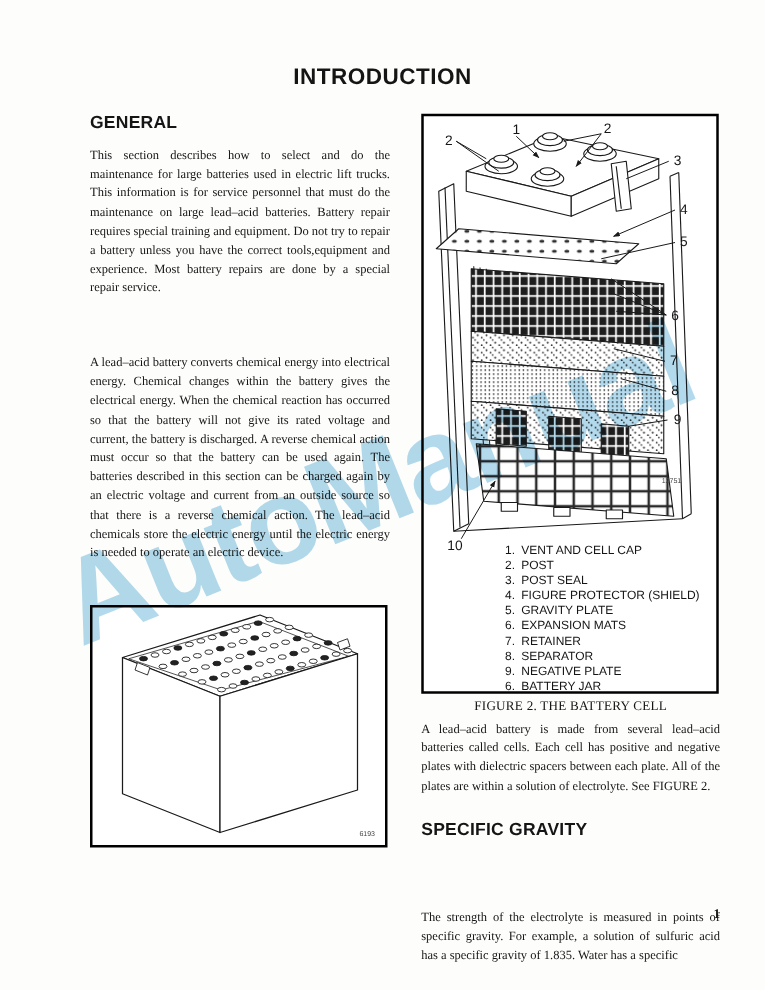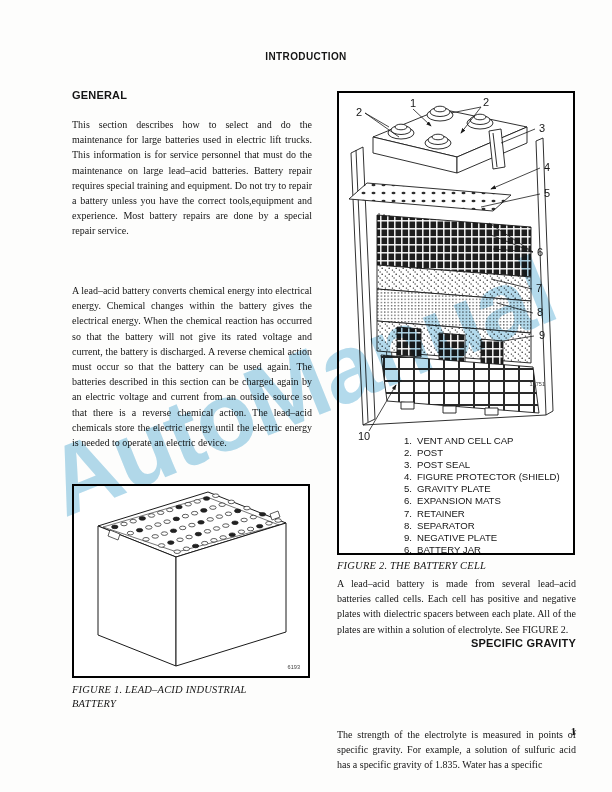--- a/index.html
+++ b/index.html
@@ -10,41 +10,40 @@
     background: #fdfdfc;
     color: #151515;
     font-family: "Liberation Serif", serif;
     overflow: hidden;
   }
   .abs { position: absolute; }
   .doc-title {
     top: 51px; left: 0; width: 612px;
     text-align: center;
     font-family: "Liberation Sans", sans-serif;
-    font-weight: bold; font-size: 10px; letter-spacing: .4px;
+    font-weight: bold; font-size: 18px; letter-spacing: .4px;
   }
   .heading {
     font-family: "Liberation Sans", sans-serif;
-    font-weight: bold; font-size: 11px; letter-spacing: .2px;
+    font-weight: bold; font-size: 14px; letter-spacing: .2px;
   }
   .body-text {
     font-size: 10px; line-height: 15.2px;
     text-align: justify;
   }
   .col-left  { left: 72px;  width: 240px; }
   .col-right { left: 337px; width: 239px; }
   .fig-box {
     border: 2.5px solid #000;
     background: #fff;
     box-sizing: border-box;
   }
   .fig-caption {
-    font-size: 10.5px; line-height: 14px;
+    font-size: 10.5px; text-align: center; line-height: 14px;
     letter-spacing: .2px;
-    font-style: italic;
   }
   .legend {
     position: absolute; left: 56px; top: 342px;
     font-family: "Liberation Sans", sans-serif;
     font-size: 9.6px; line-height: 12.1px; white-space: nowrap;
   }
   .leg-row { display: flex; }
   .leg-num { display: inline-block; width: 17px; text-align: right; margin-right: 5px; flex: none; }
   .page-number {
     top: 726px; left: 530px; width: 46px;
@@ -151,24 +150,20 @@
           <ellipse cx="158.2" cy="48.7" rx="3.2" ry="1.8" fill="#222"></ellipse>
           <ellipse cx="167.4" cy="45.8" rx="3.2" ry="1.8" fill="#fff"></ellipse>
           <ellipse cx="176.6" cy="43.0" rx="3.2" ry="1.8" fill="#fff"></ellipse>
           <ellipse cx="185.7" cy="40.2" rx="3.2" ry="1.8" fill="#222"></ellipse>
           <ellipse cx="194.9" cy="37.3" rx="3.2" ry="1.8" fill="#fff"></ellipse>
           <ellipse cx="204.1" cy="34.5" rx="3.2" ry="1.8" fill="#fff"></ellipse>
         </g>
       <text class="drawnum" x="226" y="183" text-anchor="end">6193</text>
     </svg>
   </div>
-  <div class="abs fig-caption" style="left:72px; top:683px; width:238px;">
-    <div>FIGURE 1. LEAD–ACID INDUSTRIAL</div>
-    <div>BATTERY</div>
-  </div>
 
   <div class="abs fig-box" style="left:337px; top:91px; width:238px; height:464px;">
     <svg width="233" height="459" viewBox="0 0 233 459" style="position:absolute; left:0; top:0;">
       <defs>
         <marker id="arr" markerWidth="7" markerHeight="6" refX="6" refY="2.5" orient="auto">
           <path d="M0,0 L7,2.5 L0,5 Z" fill="#1a1a1a"></path>
         </marker>
         <pattern id="darkGrid" width="7" height="8" patternUnits="userSpaceOnUse">
           <rect width="7" height="8" fill="#fff"></rect>
           <rect x="0.5" y="0.5" width="5.6" height="6.6" fill="#1d1d1d"></rect>
@@ -325,20 +320,20 @@
           <span class="leg-num">6.</span>
           <span>BATTERY JAR</span>
         </div>
       </div>
   </div>
 
   <div class="abs fig-caption col-right" style="top:559px;">FIGURE 2. THE BATTERY CELL</div>
 
   <div class="abs col-right body-text" style="top:576px;">A lead–acid battery is made from several lead–acid batteries called cells. Each cell has positive and negative plates with dielectric spacers between each plate. All of the plates are within a solution of electrolyte. See FIGURE 2.</div>
 
-  <div class="abs col-right heading" style="top:637px;text-align:right;">SPECIFIC GRAVITY</div>
+  <div class="abs col-right heading" style="top:655px;">SPECIFIC GRAVITY</div>
   <div class="abs col-right body-text" style="top:684px;margin-top:43px;">The strength of the electrolyte is measured in points of specific gravity. For example, a solution of sulfuric acid has a specific gravity of 1.835. Water has a specific</div>
 
   <div class="abs page-number">1</div>
 
   <div class="abs watermark" style="color: rgb(166, 212, 233);">AutoManual</div>
 
 </div>
 
 </body></html>

